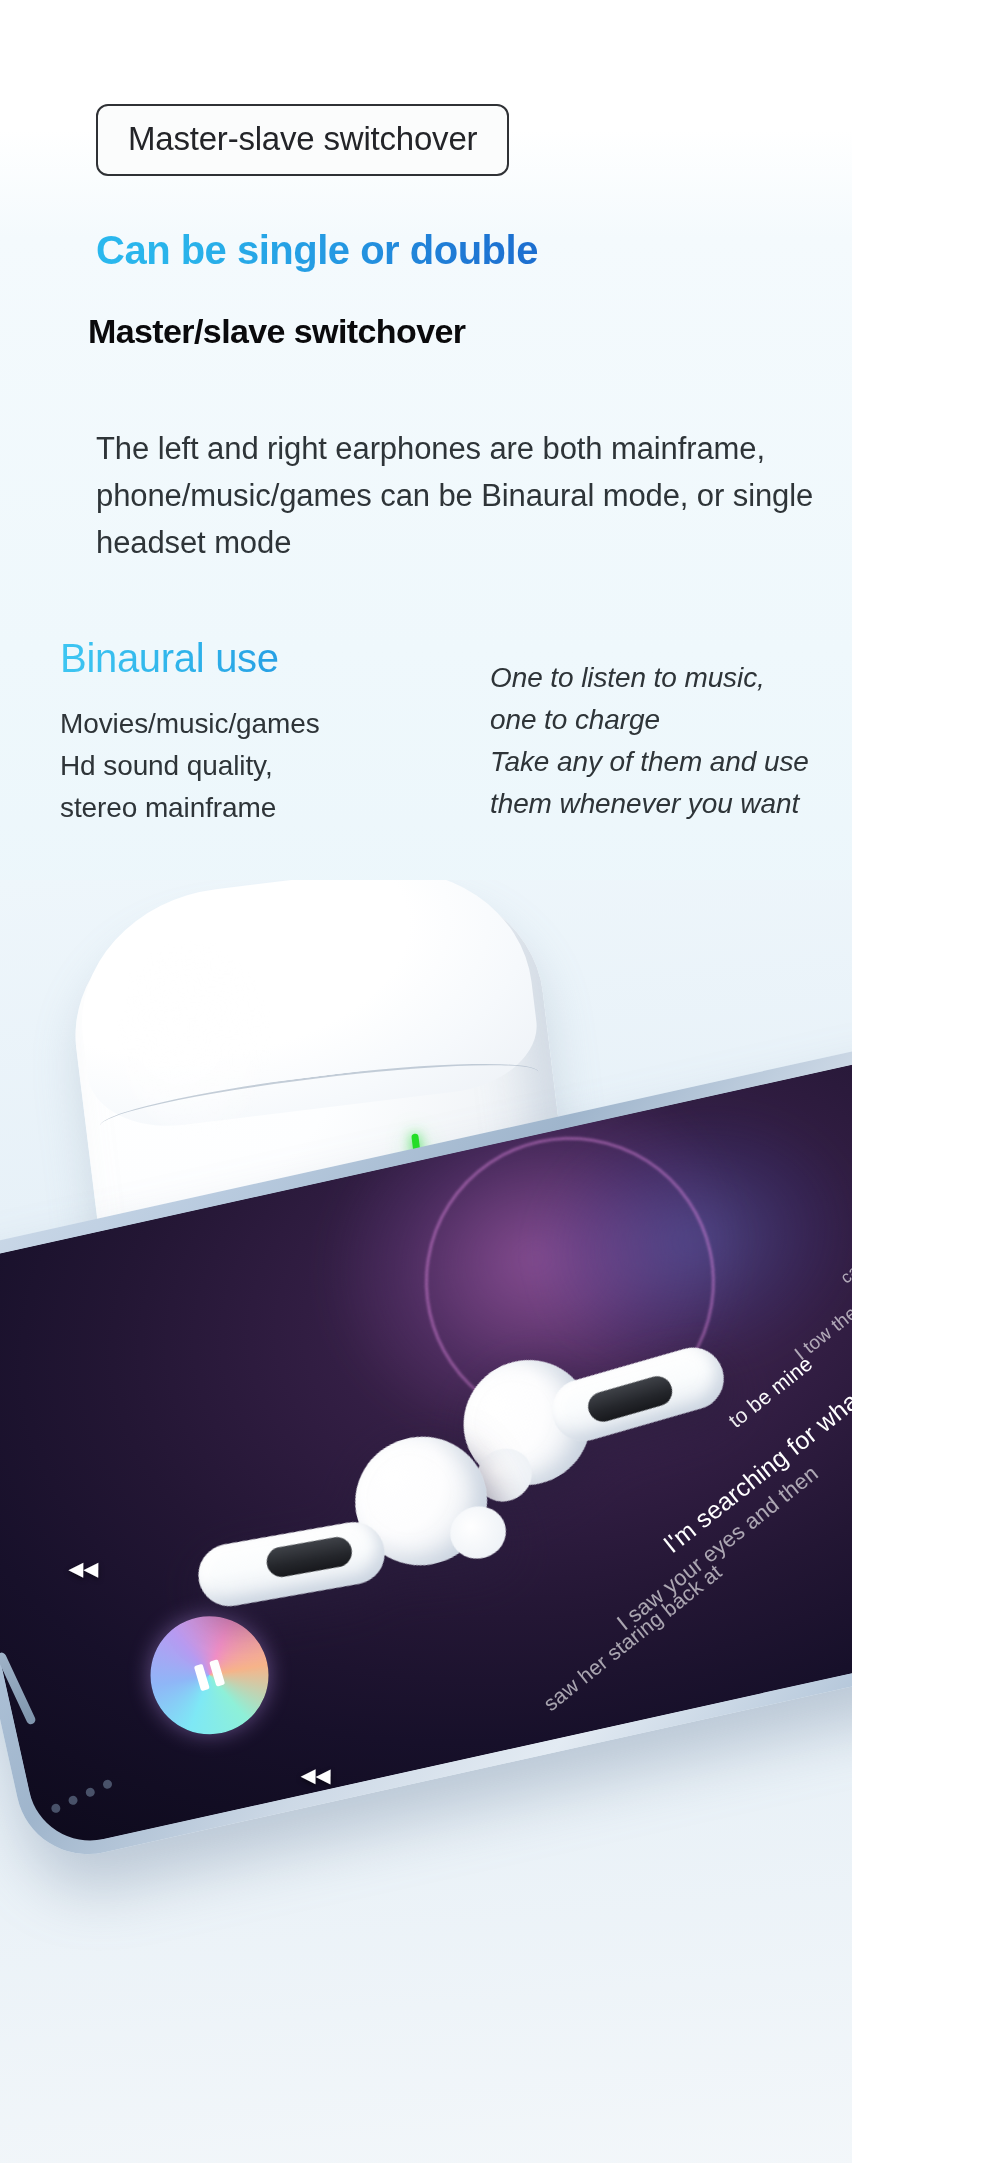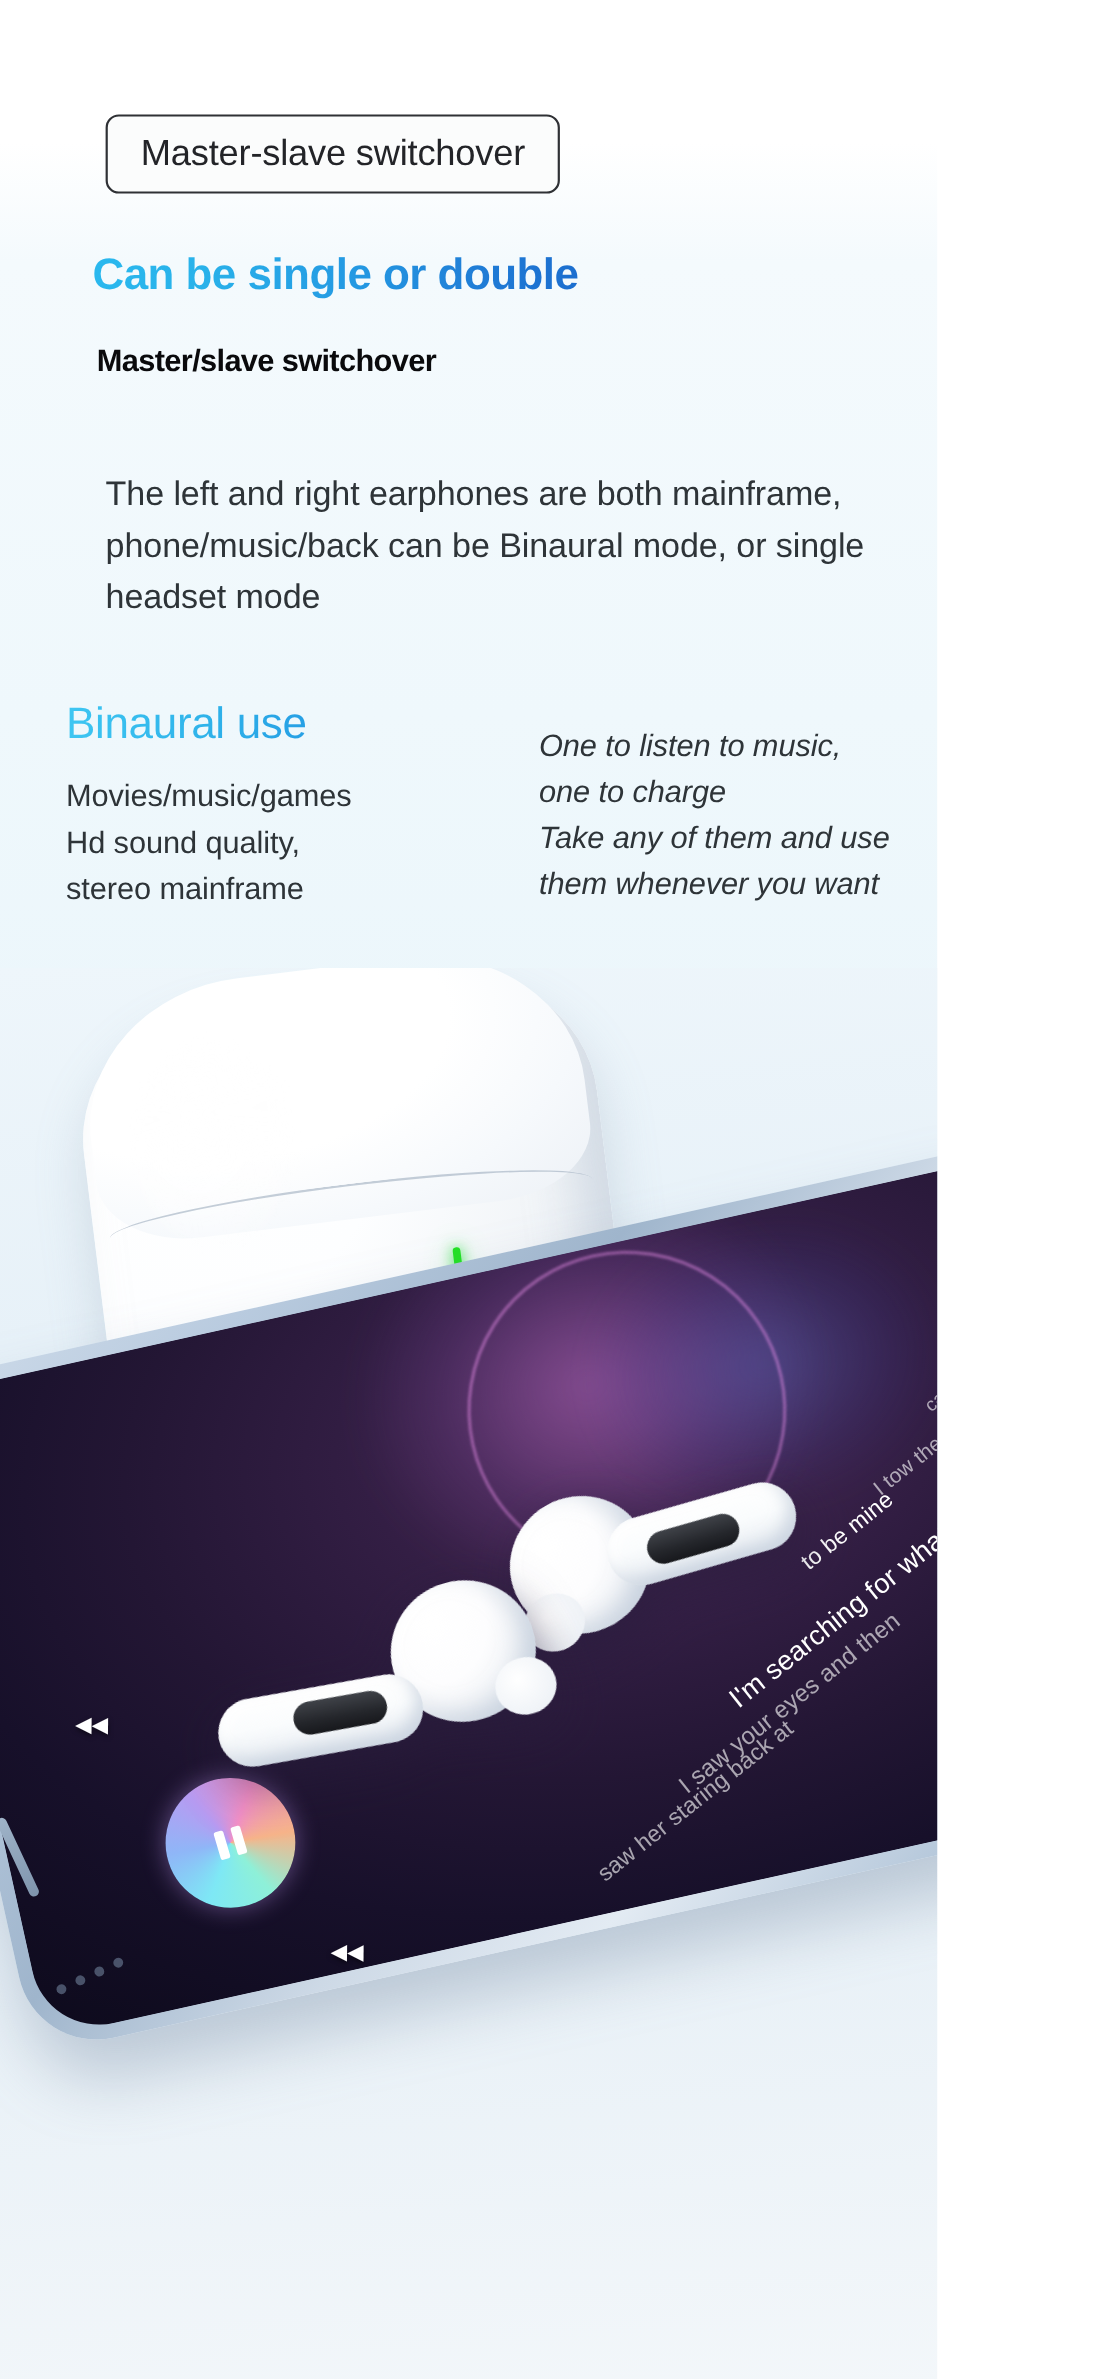--- a/index.html
+++ b/index.html
@@ -24,30 +24,30 @@
     border-radius:12px;
     background:#fbfcfc;
     font-size:33px;
     color:#232428;
     letter-spacing:-0.2px;
     white-space:nowrap;
   }
 
   
   .eyebrow {
-    position:absolute; left:84px; top:228px;
+    position:absolute; left:96px; top:228px;
     font-size:40px; font-weight:bold; letter-spacing:-0.5px;
     background:linear-gradient(90deg,#2ab8ee 0%,#29b2ea 22%,#2498e2 55%,#1f7ad5 82%,#1c6ecf 100%);
     -webkit-background-clip:text; background-clip:text;
     -webkit-text-fill-color:transparent; color:transparent;
     white-space:nowrap;
   }
   .h1 {
     position:absolute; left:88px; top:312px;
-    font-size:28px; font-weight:bold; color:#0a0a0c;
+    font-size:34px; font-weight:bold; color:#0a0a0c;
     letter-spacing:-0.6px; white-space:nowrap;
   }
 
   .para {
     position:absolute; left:96px; top:425px; width:790px;
     font-size:31px; line-height:47px; color:#2e3438;
     letter-spacing:-0.1px;
   }
 
   
@@ -255,21 +255,21 @@
 </style>
 </head>
 <body>
 
 <div class="page">
 
   <div class="badge">Master-slave switchover</div>
 
   <div class="eyebrow">Can be single or double</div>
   <div class="h1">Master/slave switchover</div>
-  <div class="para">The left and right earphones are both mainframe, phone/music/back can be Binaural mode, or single headset mode</div>
+  <div class="para">The left and right earphones are both mainframe, phone/music/games can be Binaural mode, or single headset mode</div>
 
   <div class="cols">
     <div class="col">
       <div class="col-title">Binaural use</div>
       <div class="col-body pre" style="white-space: pre-line;">Movies/music/games
 Hd sound quality,
 stereo mainframe</div>
     </div>
     <div class="col right">
       <div class="col-body pre" style="white-space: pre-line; font-style: italic;">One to listen to music,

